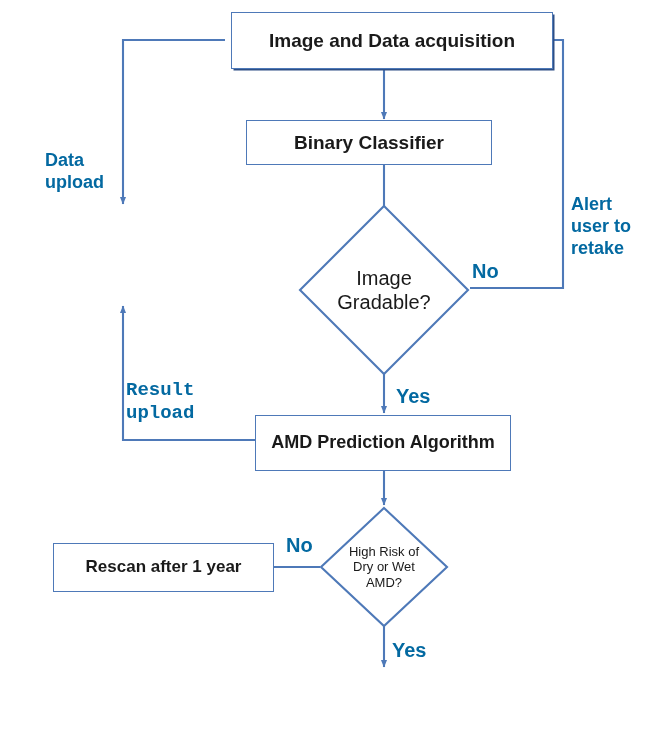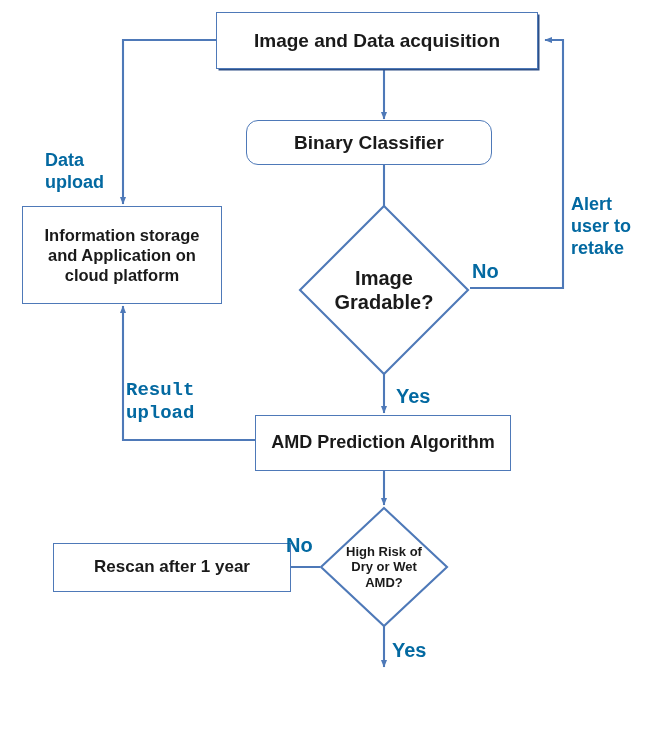--- a/index.html
+++ b/index.html
@@ -60,21 +60,21 @@
   }
   .diamond-text {
     position: absolute;
     left: 0; top: 0;
     width: 100%;
     height: 100%;
     display: flex;
     align-items: center;
     justify-content: center;
     text-align: center;
-    font-weight: bold;
+    font-weight: normal;
     color: #1a1a1a;
     line-height: 1.2;
   }
   .edge-label {
     position: absolute;
     font-weight: bold;
     color: #0369a1;
     line-height: 1.22;
     white-space: pre-line;
     background: transparent;
@@ -104,56 +104,51 @@
 
     <path d="M256,440 L123,440 L123,306" fill="none" stroke="#4e79b8" stroke-width="2.1" marker-end="url(#arrow)"></path>
 
     <path d="M384,463 L384,505" fill="none" stroke="#4e79b8" stroke-width="2.1" marker-end="url(#arrow)"></path>
 
     <path d="M320,567 L263,567" fill="none" stroke="#4e79b8" stroke-width="2.1" marker-end="url(#arrow)"></path>
 
     <path d="M384,625 L384,667" fill="none" stroke="#4e79b8" stroke-width="2.1" marker-end="url(#arrow)"></path>
   </svg>
 
-  <div class="node rect shadowed" style="left:216px; top:12px; width:322px; height:57px; font-size:19px;">
+  <div class="node rect shadowed" style="left:231px; top:12px; width:322px; height:57px; font-size:19px;">
     <span class="rect-label">Image and Data acquisition</span>
   </div>
 
-  <div class="node rect" style="left:246px; top:120px; width:246px; height:45px; font-size:19px;border-radius:12px;">
+  <div class="node rect" style="left:246px; top:120px; width:246px; height:45px; font-size:19px;">
     <span class="rect-label">Binary Classifier</span>
   </div>
 
   <div class="diamond-wrap" style="left:298px; top:204px; width:172px; height:172px;">
     <svg class="diamond-shape" viewBox="0 0 172 172">
       <polygon points="86,2 170,86 86,170 2,86" fill="#ffffff" stroke="#4e79b8" stroke-width="2.1"></polygon>
     </svg>
     <div class="diamond-text" style="font-size: 20px; white-space: pre-line;">Image
 Gradable?</div>
   </div>
 
-  <div class="node rect" style="left:22px; top:206px; width:200px; height:98px; font-size:16.5px;">
-    <span class="rect-label" style="white-space: pre-line;">Information storage
-and Application on
-cloud platform</span>
-  </div>
 
   <div class="node rect" style="left:255px; top:415px; width:256px; height:56px; font-size:18px;">
     <span class="rect-label">AMD Prediction Algorithm</span>
   </div>
 
   <div class="diamond-wrap" style="left:319px; top:506px; width:130px; height:122px;">
     <svg class="diamond-shape" viewBox="0 0 130 122">
       <polygon points="65,2 128,61 65,120 2,61" fill="#ffffff" stroke="#4e79b8" stroke-width="2.1"></polygon>
     </svg>
     <div class="diamond-text" style="font-size: 13px; white-space: pre-line;">High Risk of
 Dry or Wet
 AMD?</div>
   </div>
 
-  <div class="node rect" style="left:53px; top:543px; width:238px; height:49px; font-size:17px;">
+  <div class="node rect" style="left:53px; top:543px; width:221px; height:49px; font-size:17px;">
     <span class="rect-label">Rescan after 1 year</span>
   </div>
 
 
   <div class="edge-label" style="left: 45px; top: 150px; font-size: 18px; white-space: pre-line;">Data
 upload</div>
 
   <div class="edge-label" style="left: 571px; top: 194px; font-size: 18px; white-space: pre-line;">Alert
 user to
 retake</div>

